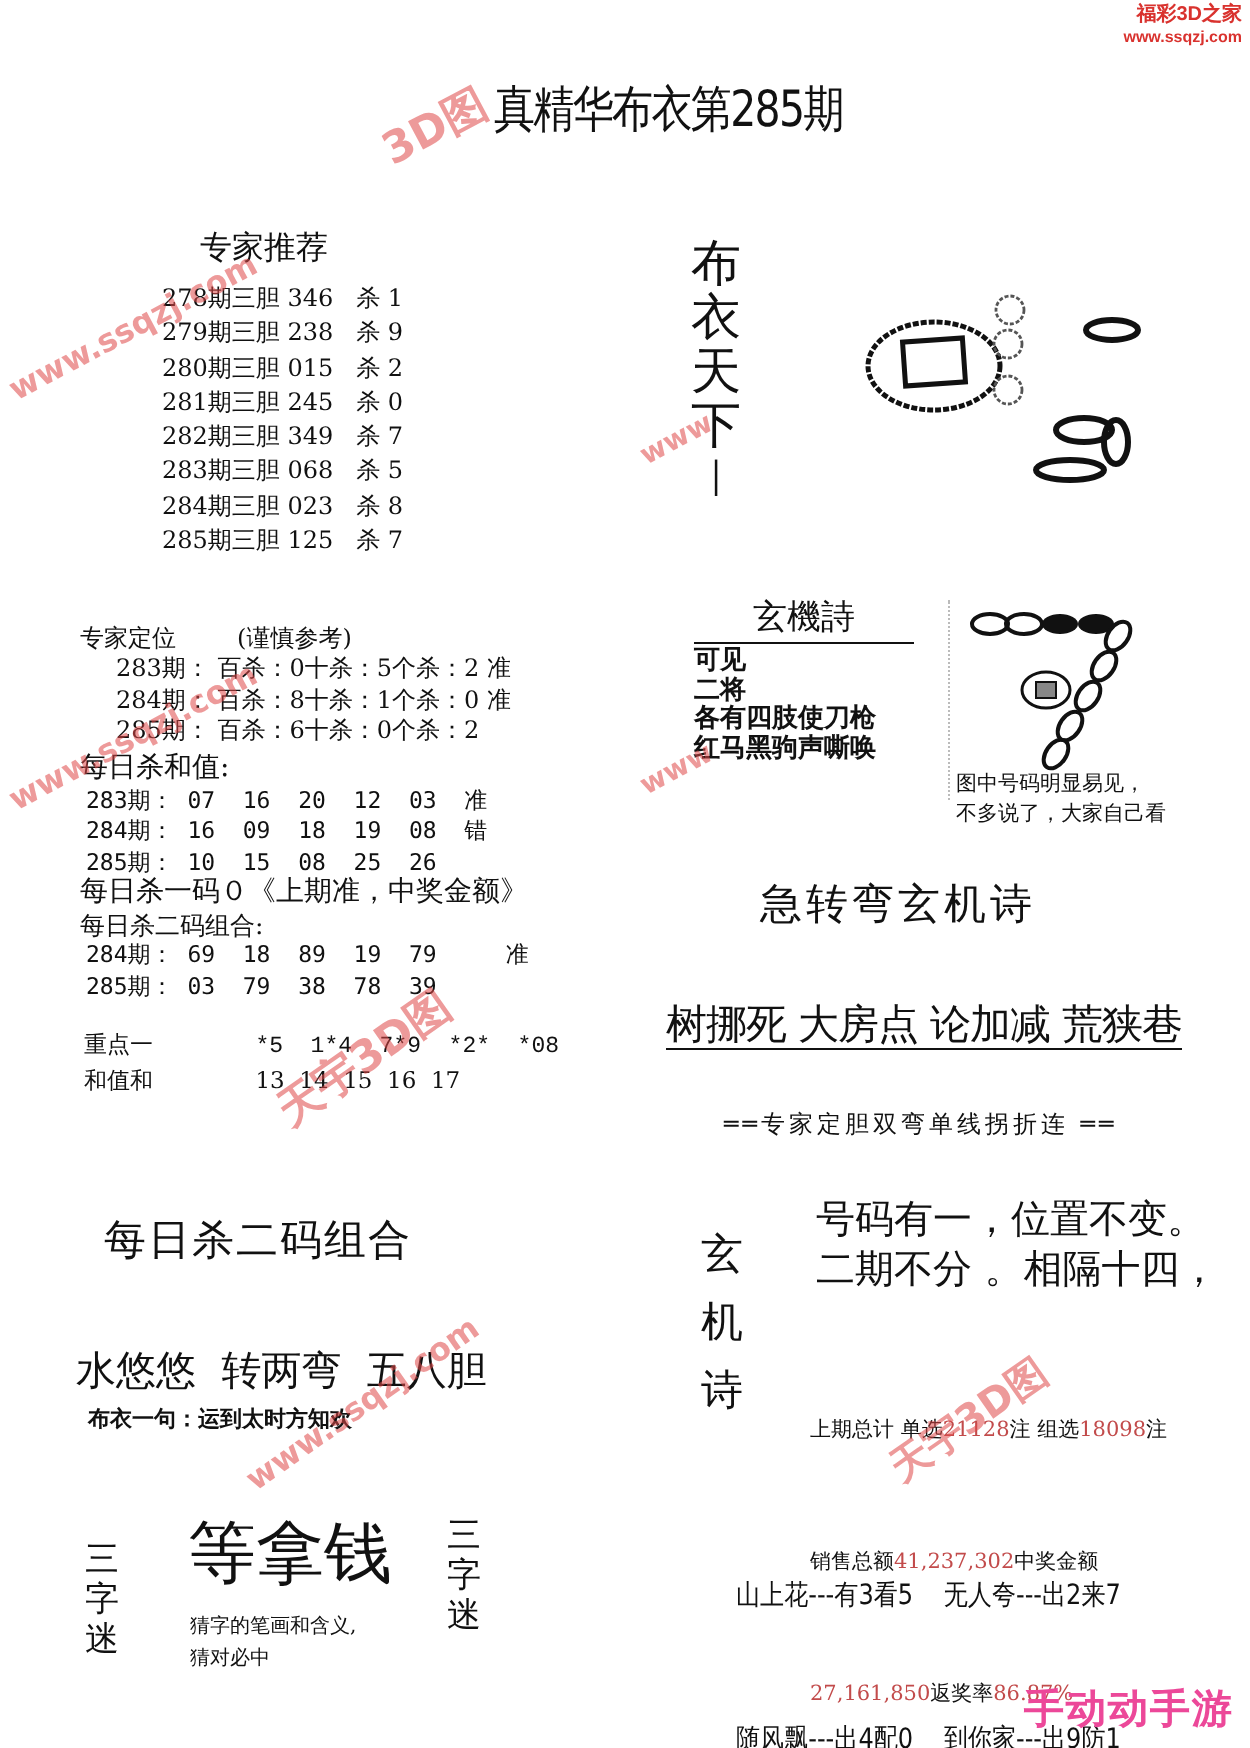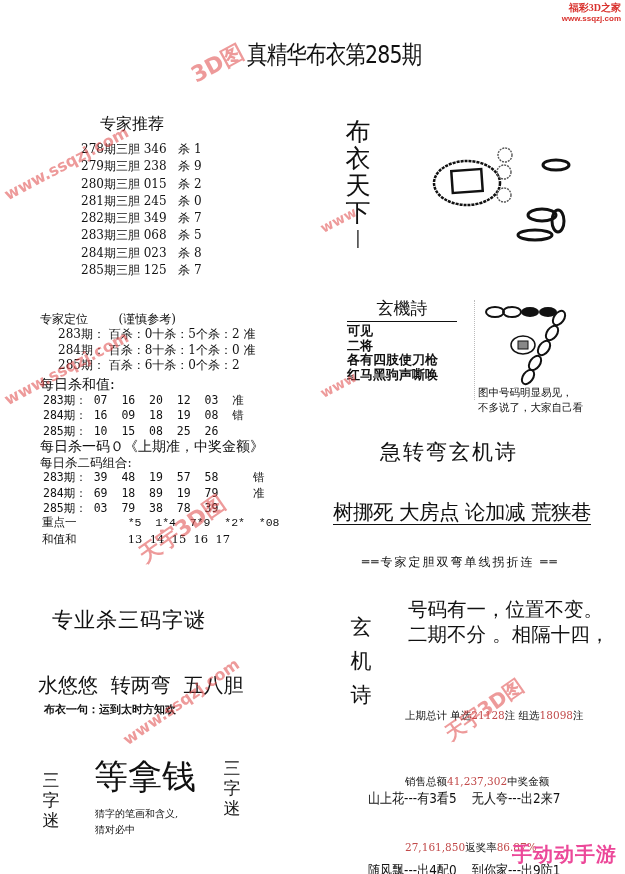--- a/index.html
+++ b/index.html
@@ -3,21 +3,21 @@
 <meta charset="utf-8">
 <style>
   html, body { margin:0; padding:0; }
   body { width:625px; height:874px; background:#ffffff; position:relative; overflow:hidden;
          font-family:"DejaVu Serif", serif; color:#111; }
   .abs { position:absolute; }
   .mono { font-family:"Liberation Mono", monospace;text-align:center; }
 
   
   .logo { right:4px; top:2px; text-align:right; line-height:11px; }
-  .logo .l1 { color:#d9322e; font-weight:bold; font-size:10px; font-family:Liberation Serif, serif;text-align:right; }
+  .logo .l1 { color:#d9322e; font-weight:bold; font-size:10px; font-family:Liberation Sans, sans-serif;text-align:right; }
   .logo .l2 { color:#d9322e; font-weight:bold; font-size:8px; font-family:"Liberation Sans", sans-serif; }
 
   .title { left:247px; top:38px; font-size:25px; letter-spacing:-1px; font-family:"DejaVu Sans", sans-serif; transform:scaleX(0.82); transform-origin:left; }
 
   
   .rec-title { left:100px; top:114px; font-size:16px; }
   .rec-list { left:44px; top:141px; font-size:12px; line-height:17.3px;margin-left:37px; }
   .rec-row { white-space:pre; font-family:"DejaVu Serif", serif; }
 
   
@@ -96,21 +96,20 @@
   <div class="row">285期： 百杀：6十杀：0个杀：2</div>
 </div>
 
 <div class="abs daily">
   <div class="head">每日杀和值:</div>
   <div class="row">283期： 07  16  20  12  03  准</div>
   <div class="row">284期： 16  09  18  19  08  错</div>
   <div class="row">285期： 10  15  08  25  26</div>
   <div class="head">每日杀一码０《上期准，中奖金额》</div>
   <div class="head2">每日杀二码组合:</div>
-  <div class="row">283期： 39  48  19  57  58     错</div>
   <div class="row">284期： 69  18  89  19  79     准</div>
   <div class="row">285期： 03  79  38  78  39</div>
 </div>
 
 <div class="abs focus">
   <div class="row"><span>重点一</span>              <span class="mono">*5  1*4  7*9  *2*  *08</span></div>
   <div class="row"><span>和值和</span>              <span>13  14  15  16  17</span></div>
 </div>
 
 <div class="abs vert">
@@ -176,21 +175,21 @@
   <div><span>销售总额</span><span class="num">41,237,302</span><span>中奖金额</span></div>
   <div><span class="num">27,161,850</span><span>返奖率</span><span class="num">86.87%</span></div>
 </div>
 
 <div class="abs hint">
   <div>山上花---有3看5    无人夸---出2来7</div>
   <div>随风飘---出4配0    到你家---出9防1</div>
   
 </div>
 
-<div class="abs kill3">专业杀三码字谜</div>
+<div class="abs kill3">每日杀二码组合</div>
 <div class="abs water">水悠悠  转两弯  五八胆</div>
 <div class="abs buyi">布衣一句：运到太时方知欢</div>
 
 <div class="abs v3a">
   <div>三</div>
   <div>字</div>
   <div>迷</div>
 </div>
 <div class="abs deng">等拿钱</div>
 <div class="abs guess">猜字的笔画和含义,猜对必中</div>

